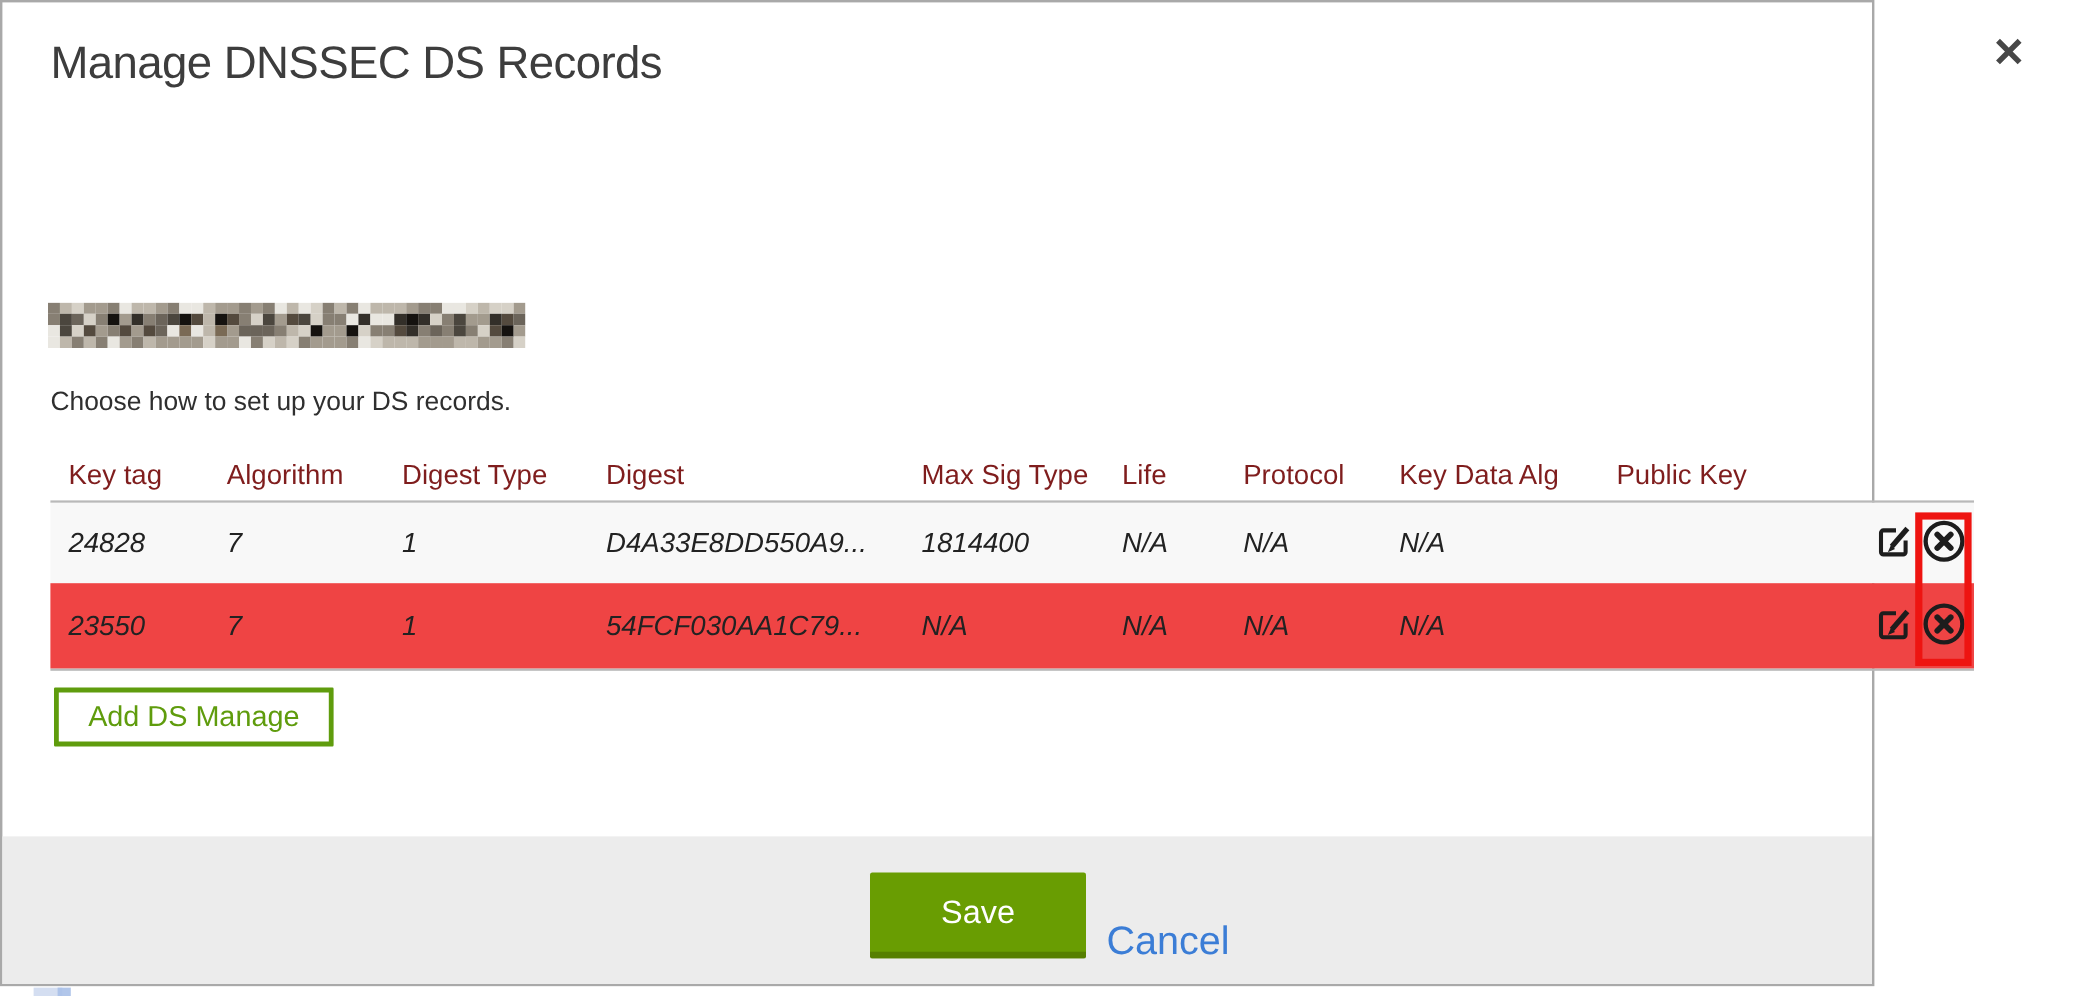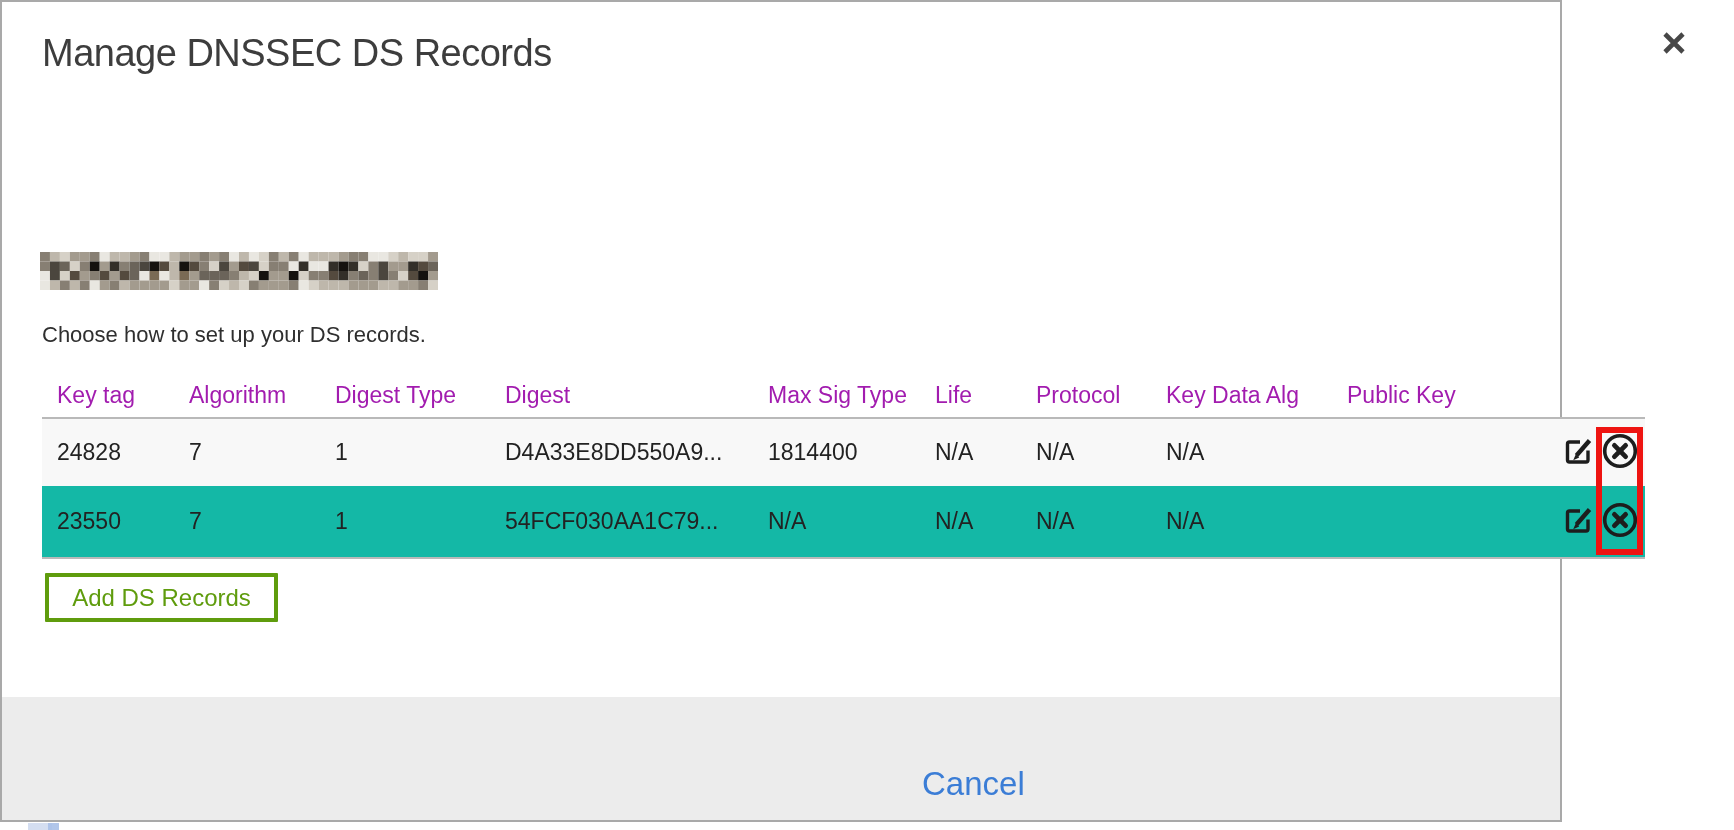--- a/index.html
+++ b/index.html
@@ -40,25 +40,25 @@
     position: absolute; left: 40px; top: 372px;
     width: 1603px;
     font-size: 23px;
   }
   .grid-row {
     display: grid;
     grid-template-columns: 132px 146px 170px 263px 167px 101px 130px 181px 150px 1fr;
     align-items: center;
   }
   .grid-row > div { padding-left: 15px; white-space: nowrap; overflow: hidden; }
-  .thead { height: 43px; color: #a21caf; }
+  .thead { height: 43px; color: #7f1d1d; }
   .tbody { border-top: 2px solid #b9b9b9; border-bottom: 2px solid #b9b9b9; }
-  .data-row { color: #222222; }
+  .data-row { color: #222222; font-style: italic; }
   .data-row.r0 { height: 67px; background: #f8f8f8; }
-  .data-row.r1 { height: 71px; background: #14b8a6; }
+  .data-row.r1 { height: 71px; background: #ef4444; }
   .actions-cell {
     display: flex; justify-content: flex-end; align-items: center;
     gap: 6px; padding-right: 6px !important; padding-left: 0 !important;
   }
   .icon-btn {
     background: none; border: none; cursor: pointer; padding: 0;
     display: flex; align-items: center; justify-content: center;
   }
   .highlight-box {
     position: absolute; left: 1594px; top: 425px;
@@ -369,23 +369,24 @@
             </span>
           </button>
         </div>
       </div>
 
     </div>
   </div>
 
   <div class="highlight-box"></div>
 
-  <button class="add-btn">Add DS Records</button>
+  <button class="add-btn">Add DS Manage</button>
 
   <div class="footer">
+    <button class="save-btn">Save</button>
     <a class="cancel-link">Cancel</a>
   </div>
 
 </div>
 
 <div class="page-strip">
   <div class="blob1"></div>
   <div class="blob2"></div>
 </div>
 

